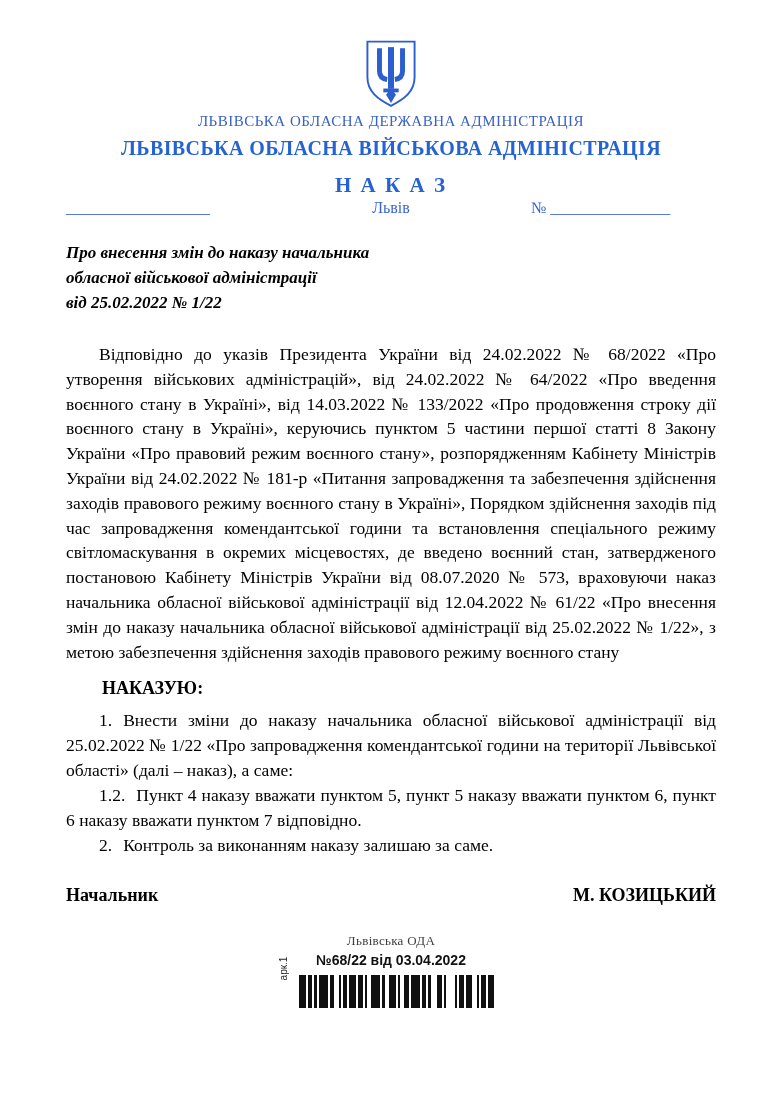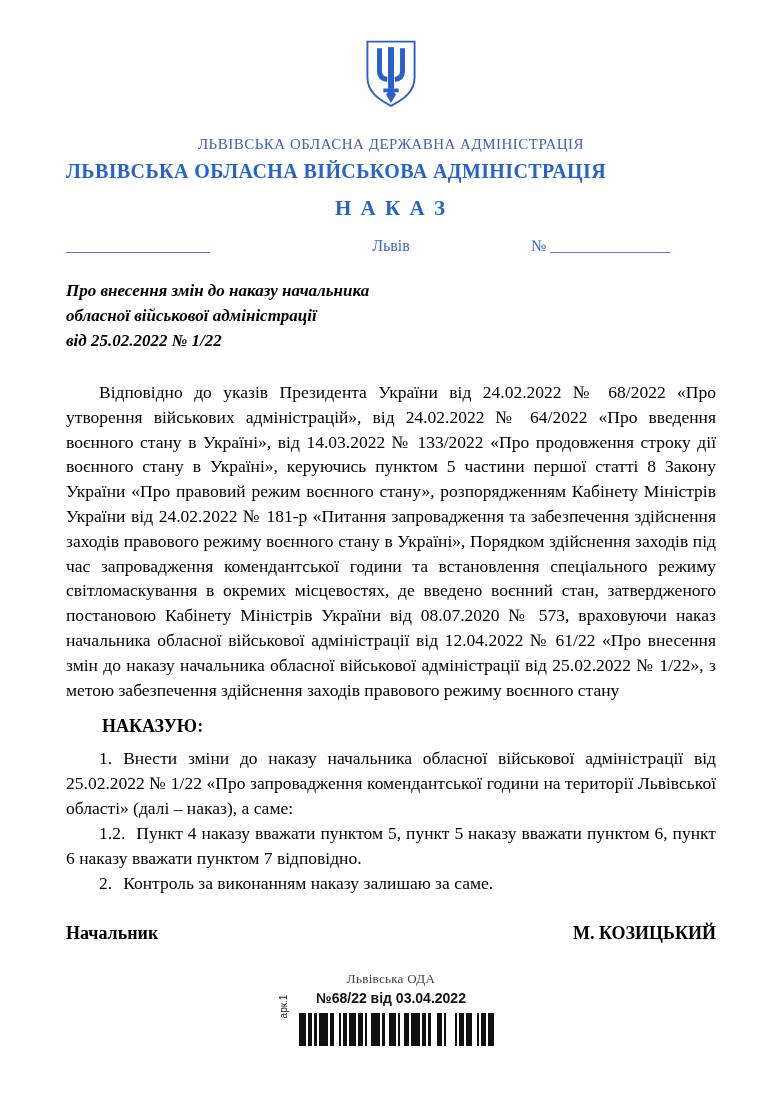--- a/index.html
+++ b/index.html
@@ -10,36 +10,36 @@
     background:#ffffff;
     box-sizing:border-box;
     padding:0 52px 0 66px;
     font-family:"Liberation Serif", serif;
     color:#000;
     overflow:hidden;
   }
   
   .emblem { display:block; margin:40px auto 0; width:56px; height:68px; }
   .org-line1 {
-    margin-top:28px; text-align:center;
+    margin-top:5px; text-align:center;
     font-size:15px; letter-spacing:0.5px;
     color:#3a62c2;
   }
   .org-line2 {
-    margin-top:7px; 
+    margin-top:7px; text-align:center;
     font-size:20px; font-weight:bold; letter-spacing:0.4px;
     color:#2563d2;
   }
   .doc-type {
     margin-top:13px; text-align:center;
     font-size:21px; font-weight:bold; letter-spacing:2px;
     color:#2563d2;
   }
   .dateline {
-    margin-top:16px;
+    margin-top:1px;
     display:flex; align-items:center;
     font-size:16px; color:#3a68d0;
   }
   .dl-blank-left { width:185px; letter-spacing:0; white-space:nowrap; overflow:hidden; }
   .dl-city { flex:1; text-align:center; }
   .dl-num { width:185px; text-align:left; white-space:nowrap; overflow:hidden; }
   
   .subject {
     margin-top:23px;
     font-size:17px; font-weight:bold; font-style:italic;

